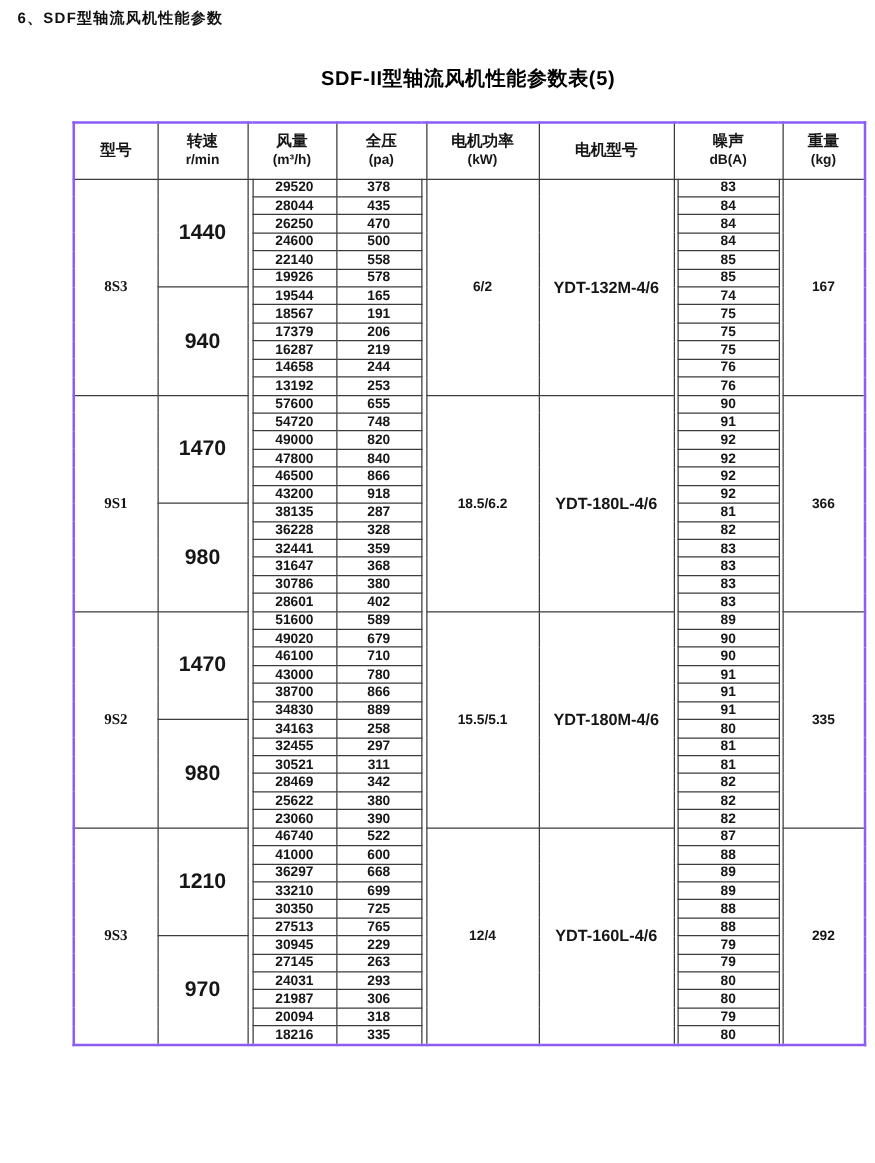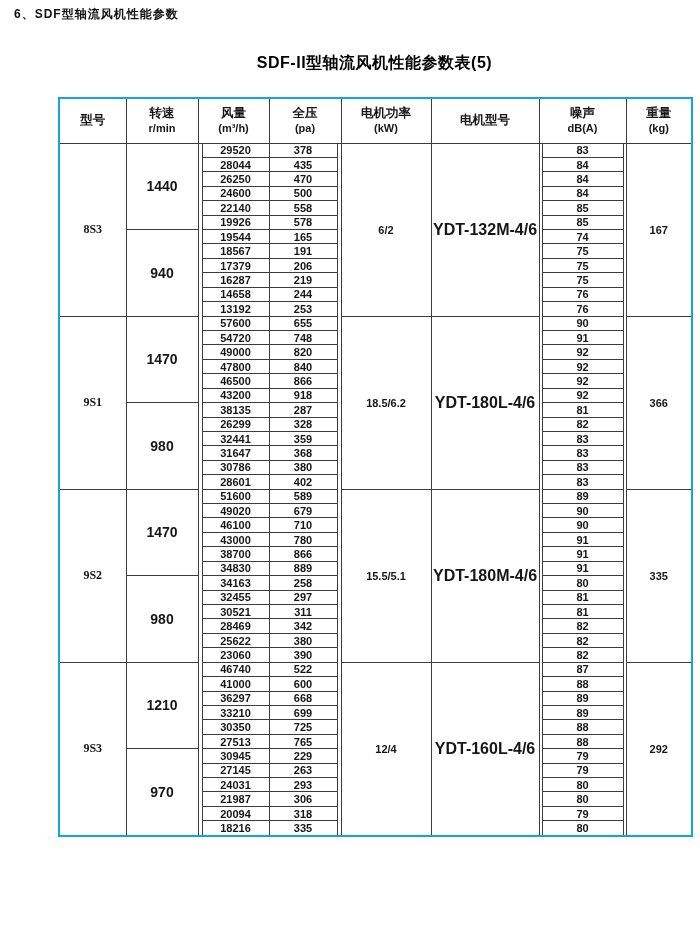--- a/index.html
+++ b/index.html
@@ -36,46 +36,46 @@
     color: #000000;
   }
   table.spec-table {
     position: absolute;
     left: 58px;
     top: 97px;
     width: 633px;
     height: 740px;
     border-collapse: collapse;
     table-layout: fixed;
-    border: 2px solid #0ea5e9;
+    border: 2px solid #8b5cf6;
   }
   th, td {
     padding: 0;
     margin: 0;
     text-align: center;
     vertical-align: middle;
     font-weight: bold;
     color: #161616;
     overflow: hidden;
   }
   thead tr { height: 45px; }
   th {
     font-size: 12.5px;
     line-height: 1.25;
     border-right: 1px solid #3c3c3c;
     border-bottom: 1px solid #3c3c3c;
   }
   th .hdr-sub { font-size: 11px; font-weight: bold; }
   td { font-size: 11px; }
   .cell-model    { border-right: 1px solid #3c3c3c; border-bottom: 1px solid #3c3c3c; font-size: 12px; font-family: Liberation Serif, serif; }
-  .cell-speed    { border-right: 1px solid #3c3c3c; border-bottom: 1px solid #3c3c3c; font-size: 14px; }
+  .cell-speed    { border-right: 1px solid #3c3c3c; border-bottom: 1px solid #3c3c3c; font-size: 17px; }
   .cell-flow     { border: 1px solid #3c3c3c; }
   .cell-pressure { border: 1px solid #3c3c3c; }
   .cell-power    { border-left: 1px solid #3c3c3c; border-right: 1px solid #3c3c3c; border-bottom: 1px solid #3c3c3c; }
-  .cell-motor    { border-right: 1px solid #3c3c3c; border-bottom: 1px solid #3c3c3c; font-size: 16px; }
+  .cell-motor    { border-right: 1px solid #3c3c3c; border-bottom: 1px solid #3c3c3c; font-size: 13px; }
   .cell-noise    { border: 1px solid #3c3c3c; }
   .cell-weight   { border-left: 1px solid #3c3c3c; border-bottom: 1px solid #3c3c3c; }
   .cell-spacer   { border: none; }
 </style>
 </head>
 <body>
 
 <div class="page-title">6、SDF型轴流风机性能参数</div>
 <div class="page-subtitle">SDF-II型轴流风机性能参数表(5)</div>
 
@@ -307,21 +307,21 @@
         <td class="cell-spacer"></td>
         <td class="cell-flow">38135</td>
         <td class="cell-pressure">287</td>
         <td class="cell-spacer"></td>
         <td class="cell-spacer"></td>
         <td class="cell-noise">81</td>
         <td class="cell-spacer"></td>
       </tr>
       <tr>
         <td class="cell-spacer"></td>
-        <td class="cell-flow">26299</td>
+        <td class="cell-flow">36228</td>
         <td class="cell-pressure">328</td>
         <td class="cell-spacer"></td>
         <td class="cell-spacer"></td>
         <td class="cell-noise">82</td>
         <td class="cell-spacer"></td>
       </tr>
       <tr>
         <td class="cell-spacer"></td>
         <td class="cell-flow">32441</td>
         <td class="cell-pressure">359</td>

